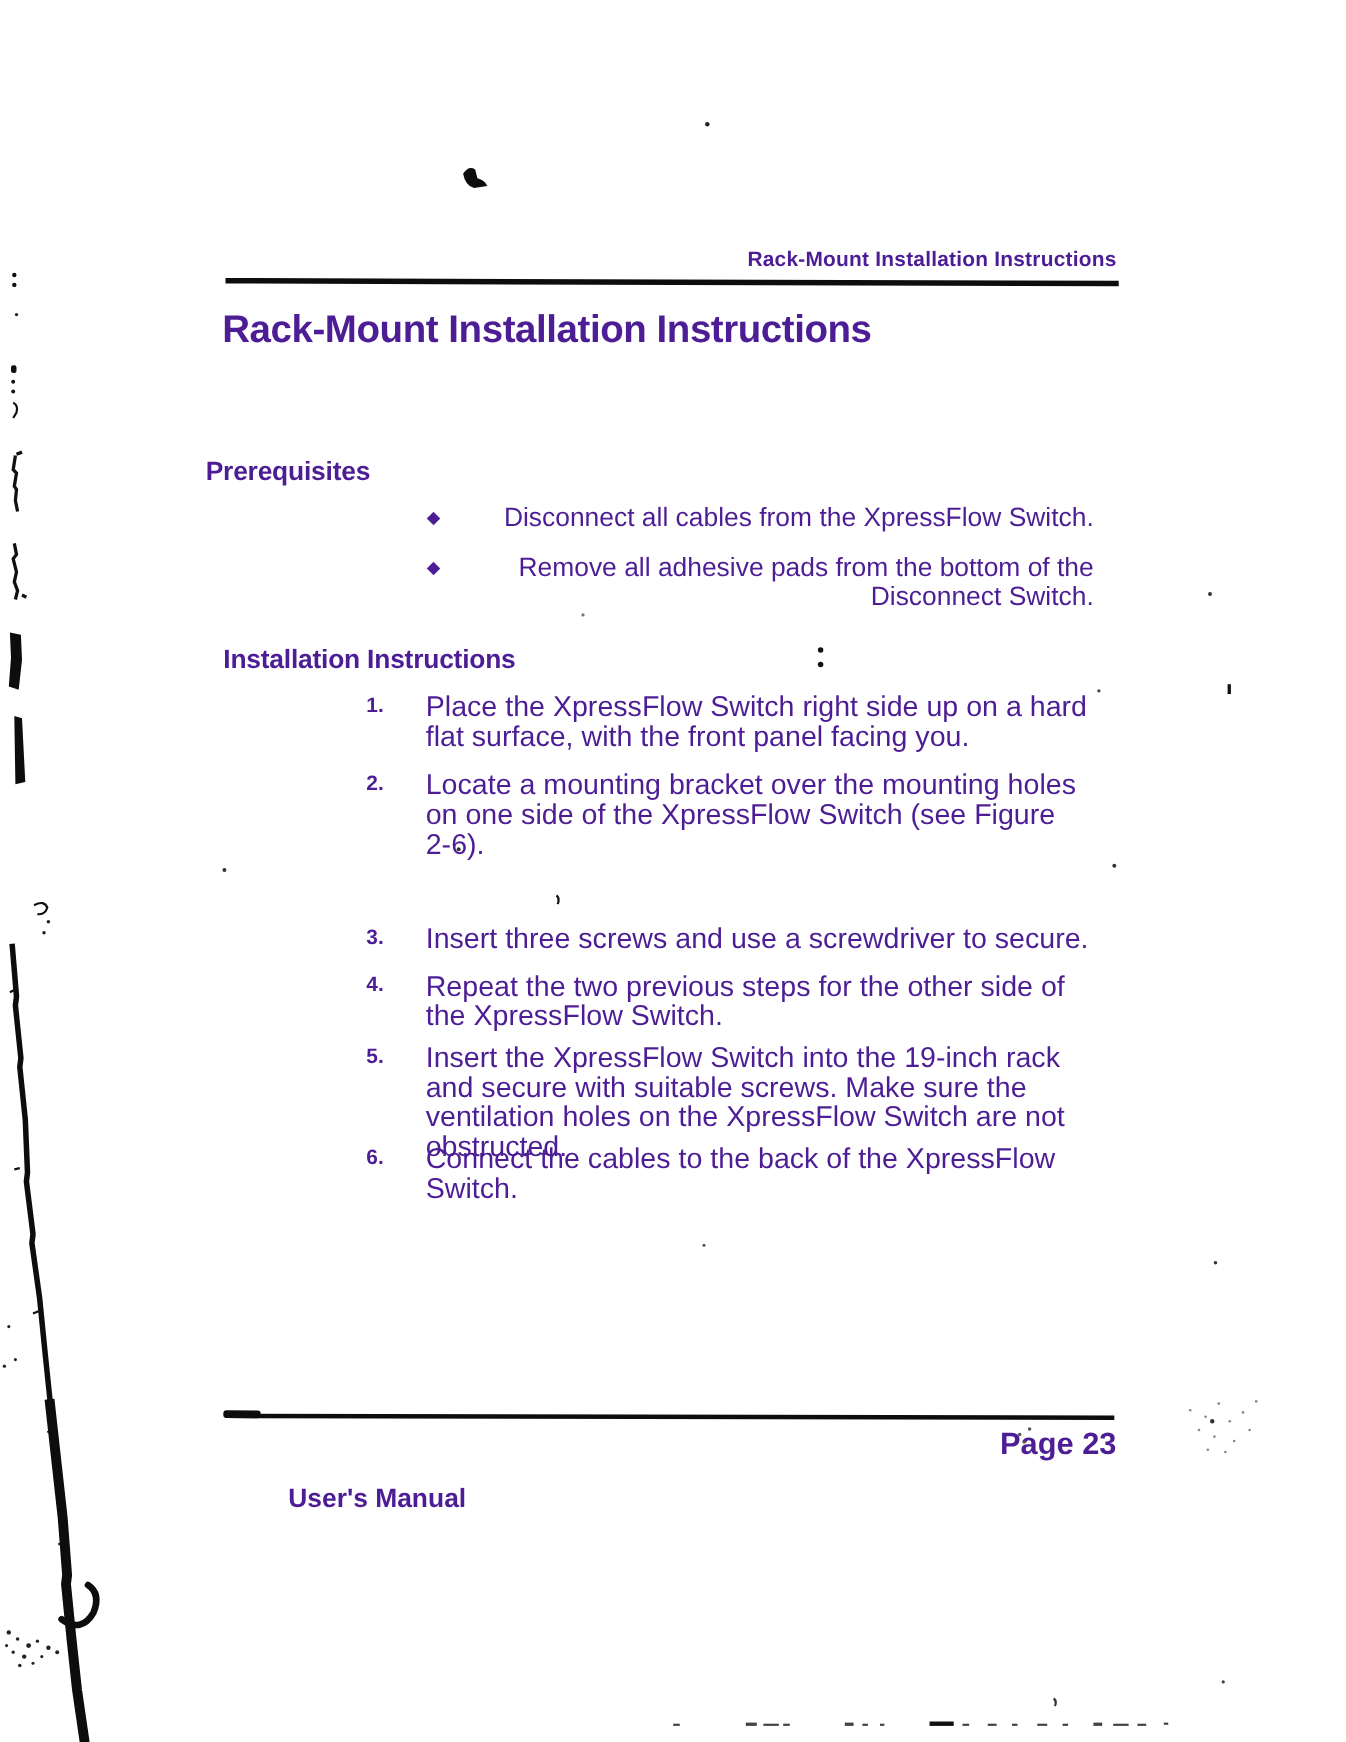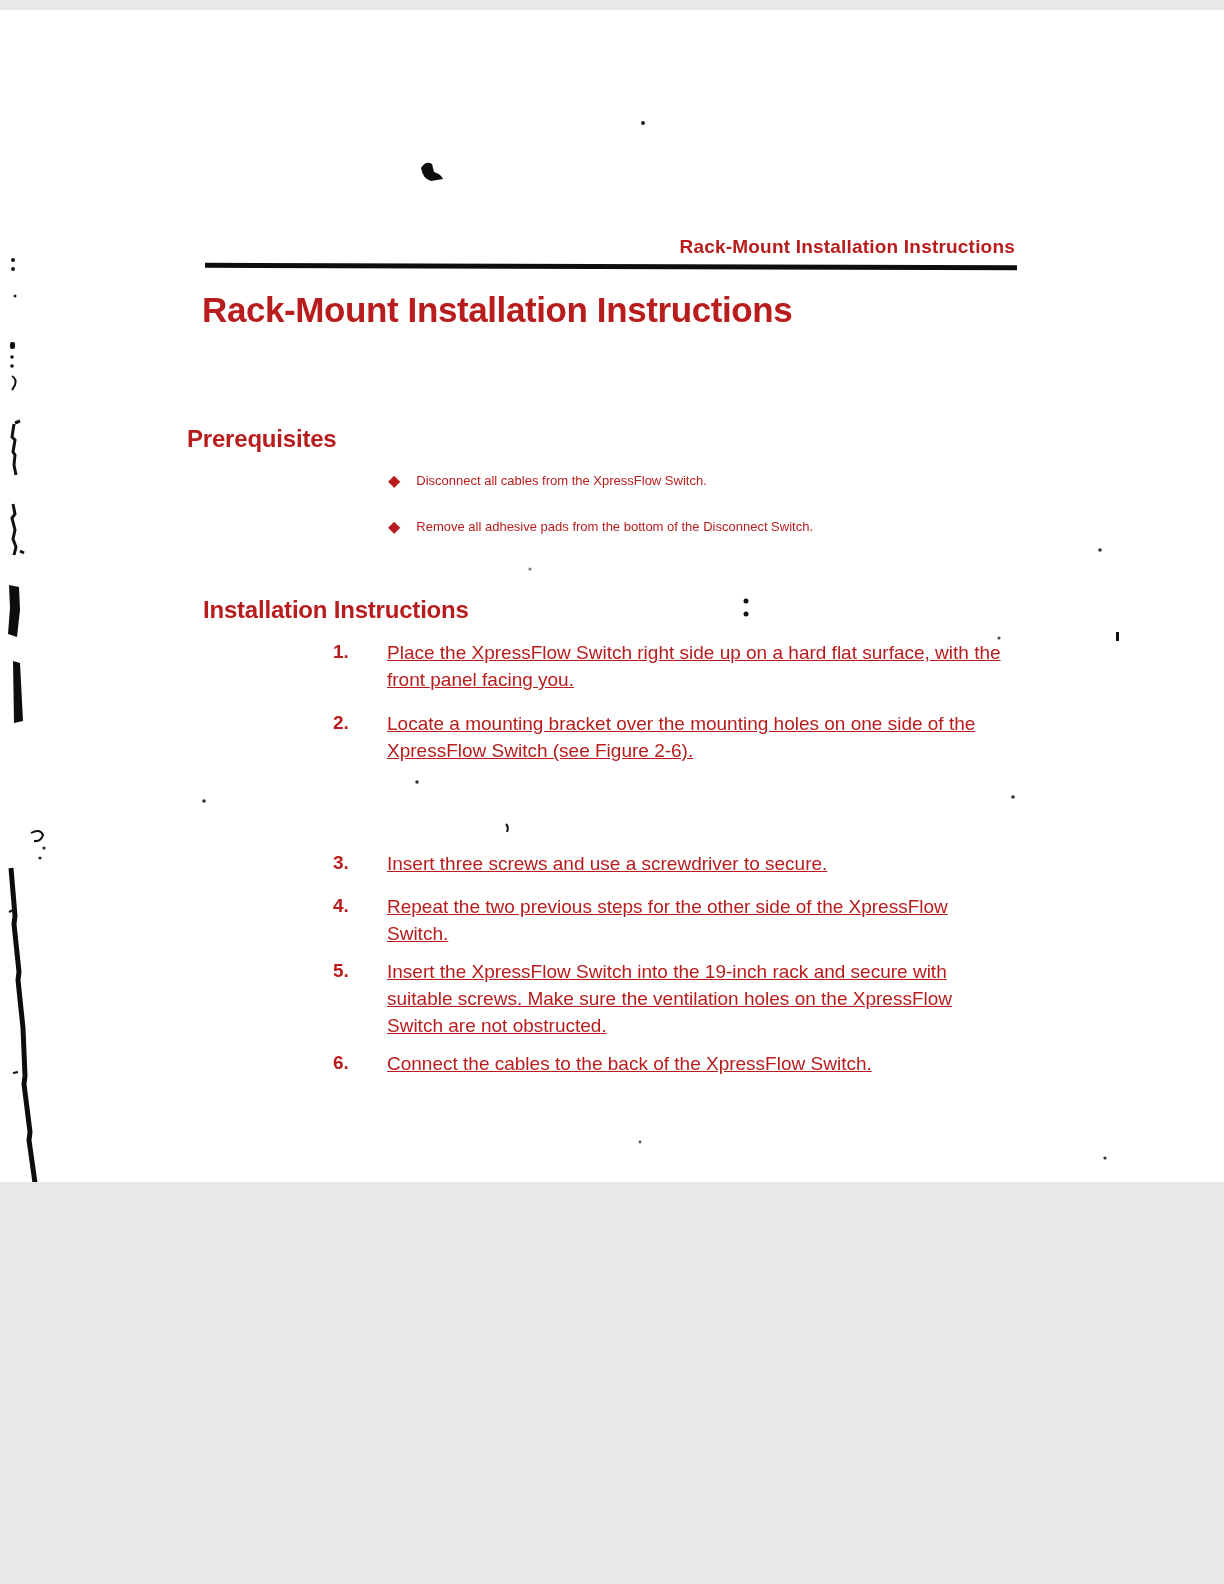--- a/index.html
+++ b/index.html
@@ -1,23 +1,22 @@
 <!DOCTYPE html>
 <html><head>
 <meta charset="utf-8">
 <style>
   html,body{margin:0;padding:0;background:#e8e8e8;}
   .page{
     position:relative;
-    width:1224px;height:1172px;
+    width:1224px;height:1584px;
     background:#ffffff;
     overflow:hidden;
     font-family:"Liberation Sans", sans-serif;
-    color:#b91c1c;
-    margin-top:10px;
+    color:#4c1d95;
   }
   .abs{position:absolute;}
   .running-header{
     top:226px; right:209px;
     font-size:19px; font-weight:bold; letter-spacing:0.2px;
   }
   .header-rule{
     left:205px; top:254px; width:812px; height:5px;
     background:#0d0d0d; transform:rotate(0.18deg);
   }
@@ -36,30 +35,30 @@
   .h-install{ left:203px; top:586px; }
   .bullet-row{
     left:388px; display:flex; align-items:flex-start;
   }
   .b1{ top:458px; }
   .b2{ top:504px; }
   .bullet-glyph{
     font-size:16px; line-height:26px; margin-right:16px; flex:0 0 auto;
   }
   .bullet-text{
-    font-size:13px; line-height:26px; width:578px;
+    font-size:24px; line-height:26px; width:578px;text-align:right;
   }
   .step-row{
     left:333px; display:flex; align-items:flex-start;
   }
   .step-num{
     font-size:19px; font-weight:bold; line-height:26px; width:54px; flex:0 0 auto;
   }
   .step-text{
-    font-size:19px; line-height:27px; width:622px;text-decoration:underline;
+    font-size:26px; line-height:27px; width:622px;
   }
   .s1{ top:629px; } .s2{ top:700px; } .s3{ top:840px; }
   .s4{ top:883px; } .s5{ top:948px; } .s6{ top:1040px; }
   .s2 .step-text{ width:602px; }
   .figure-caption{
     left:506px; top:790px;
     font-size:19px; font-weight:bold;
   }
   .footer-rule{
     left:205px; top:1286px; width:808px; height:4px;

